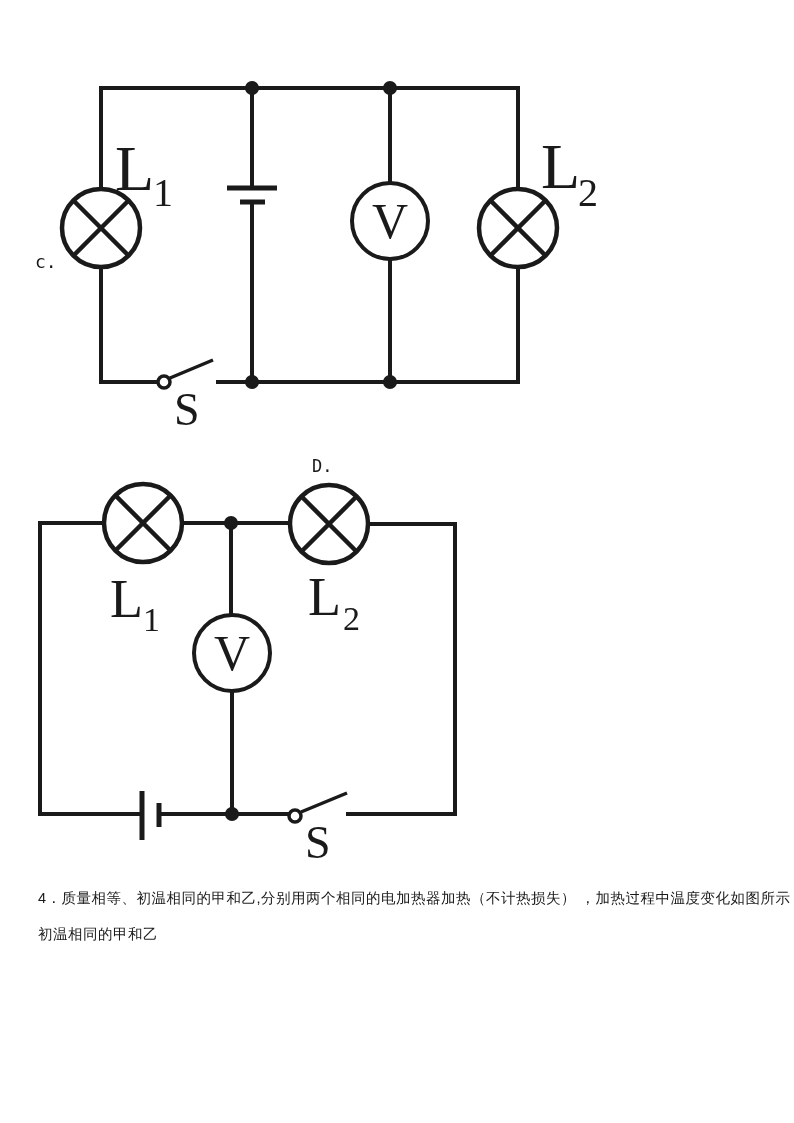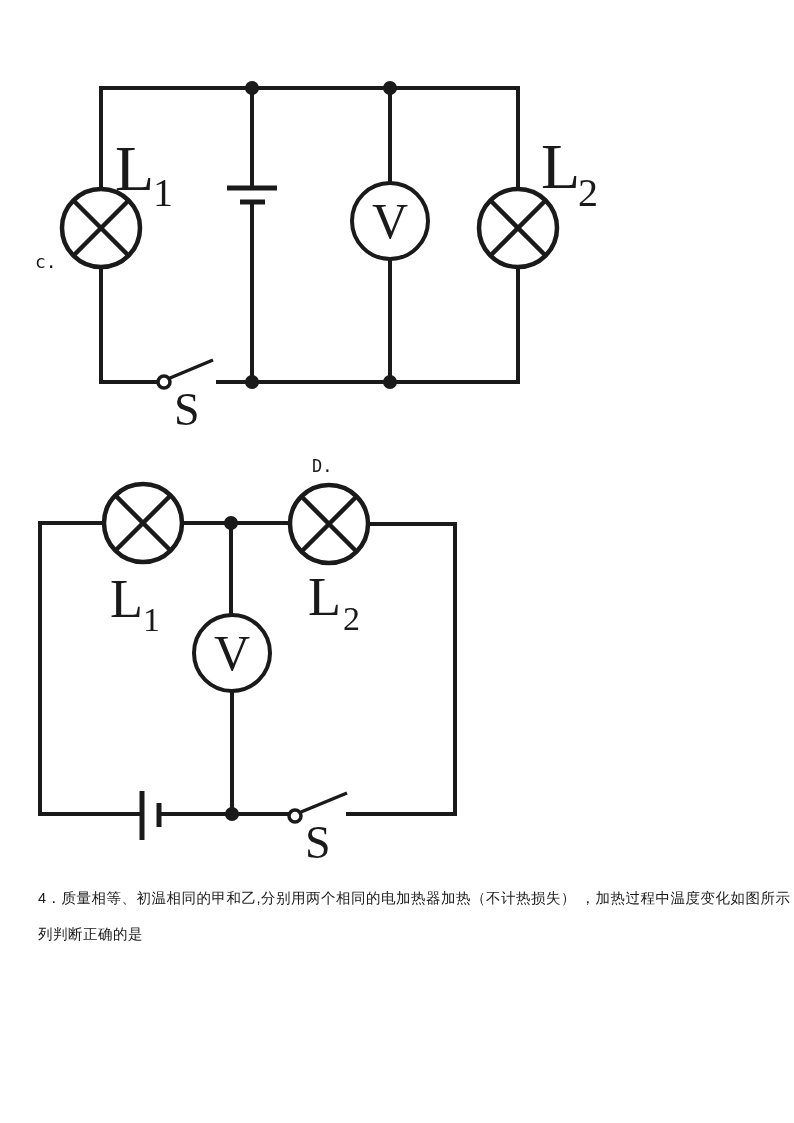--- a/index.html
+++ b/index.html
@@ -130,16 +130,16 @@
       <text class="serif-label" x="143" y="631" font-size="34">1</text>
       <text class="serif-label" x="308" y="615" font-size="54">L</text>
       <text class="serif-label" x="343" y="630" font-size="34">2</text>
       <text class="serif-label" x="305" y="858" font-size="46">S</text>
       <text class="mono-label" x="312" y="472" font-size="17">D.</text>
     </g>
   </svg>
 
   <div class="question">
     <span class="qline">4．质量相等、初温相同的甲和乙,分别用两个相同的电加热器加热（不计热损失） ，加热过程中温度变化如图所示，下</span>
-    <span class="qline">列判断正确的是</span>
+    <span class="qline">初温相同的甲和乙</span>
   </div>
 
 </div>
 
 </body></html>

